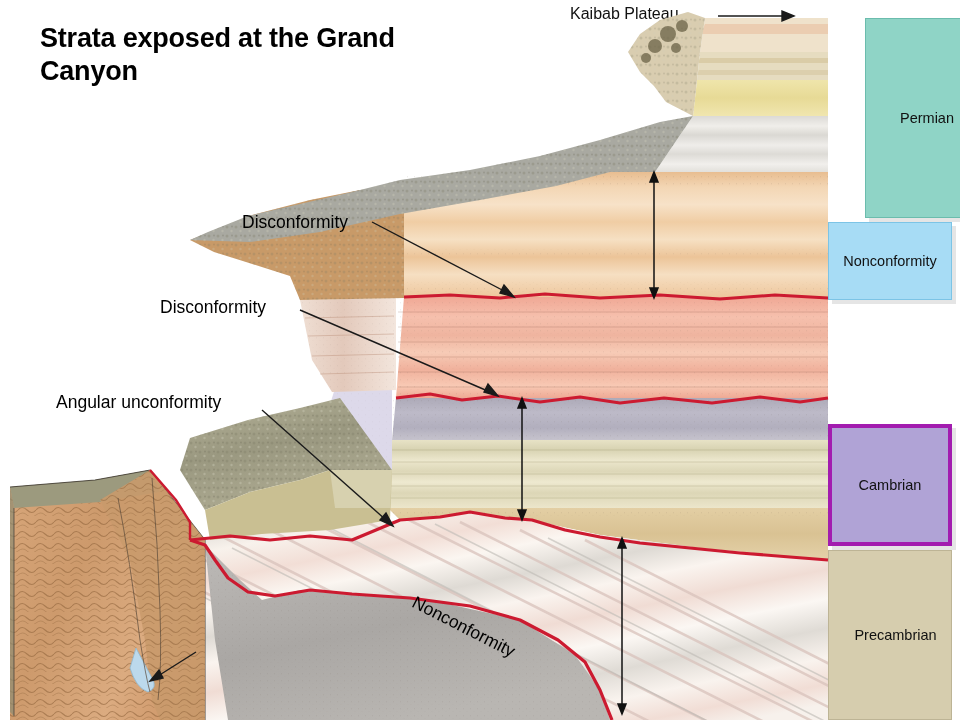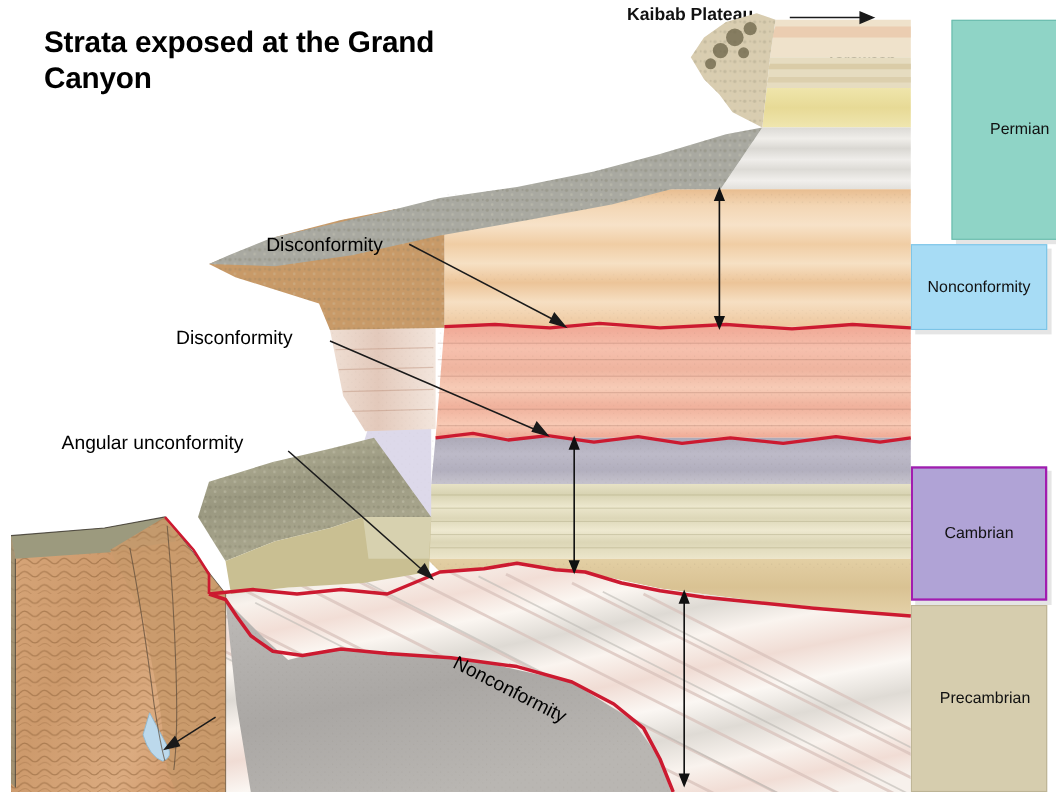--- a/index.html
+++ b/index.html
@@ -13,21 +13,21 @@
          letter-spacing:-0.2px;}
 
   
   .periodcol{position:absolute;left:828px;top:0;width:132px;height:720px;}
   .period{position:absolute;left:0;width:124px;
           display:flex;align-items:center;justify-content:center;
           font-size:14.5px;color:#111;text-align:center;
           box-sizing:border-box;}
   .period .lbl{position:relative;z-index:2;}
   .lbl-strat{position:absolute;font-size:15px;color:#111;
-             text-align:left;white-space:pre-line;line-height:1.12;z-index:40;font-weight:bold;}
+             text-align:left;white-space:pre-line;line-height:1.12;z-index:40;}
   .lbl-small{font-size:13.5px;line-height:1.1;text-align:center;}
   .lbl-ann{position:absolute;font-size:17.5px;color:#000;z-index:45;
            white-space:pre-line;line-height:1.15;}
 
   svg.overlay{position:absolute;left:0;top:0;width:960px;height:720px;
               pointer-events:none;z-index:42;}
 </style>
 </head>
 <body>
 
@@ -342,21 +342,21 @@
 
   <div class="periodcol">
     <div class="period" style="top:18px;height:200px;background:#8fd4c6;border:1px solid #6bbcad;
                 box-shadow:4px 4px 0 rgba(0,0,0,0.10);margin-left:37px;">
       <span class="lbl">Permian</span>
     </div>
     <div class="period" style="top:222px;height:78px;background:#a7dcf5;border:1px solid #7cc4e6;
                 box-shadow:4px 4px 0 rgba(0,0,0,0.10);">
       <span class="lbl">Nonconformity</span>
     </div>
-    <div class="period" style="top:424px;height:122px;background:#b0a3d6;border:2px solid #a21caf;
+    <div class="period" style="top:424px;height:122px;background:#b0a3d6;border:4px solid #a21caf;
                 box-shadow:4px 4px 0 rgba(0,0,0,0.10);">
       <span class="lbl">Cambrian</span>
     </div>
     <div class="period" style="top:550px;height:170px;background:#d6cdae;border:1px solid #bdb495;padding-left:11px;">
       <span class="lbl">Precambrian</span>
     </div>
   </div>
 
   <div class="lbl-strat" style="left:570px;top:5px;font-size:16px;">Kaibab Plateau</div>
 

